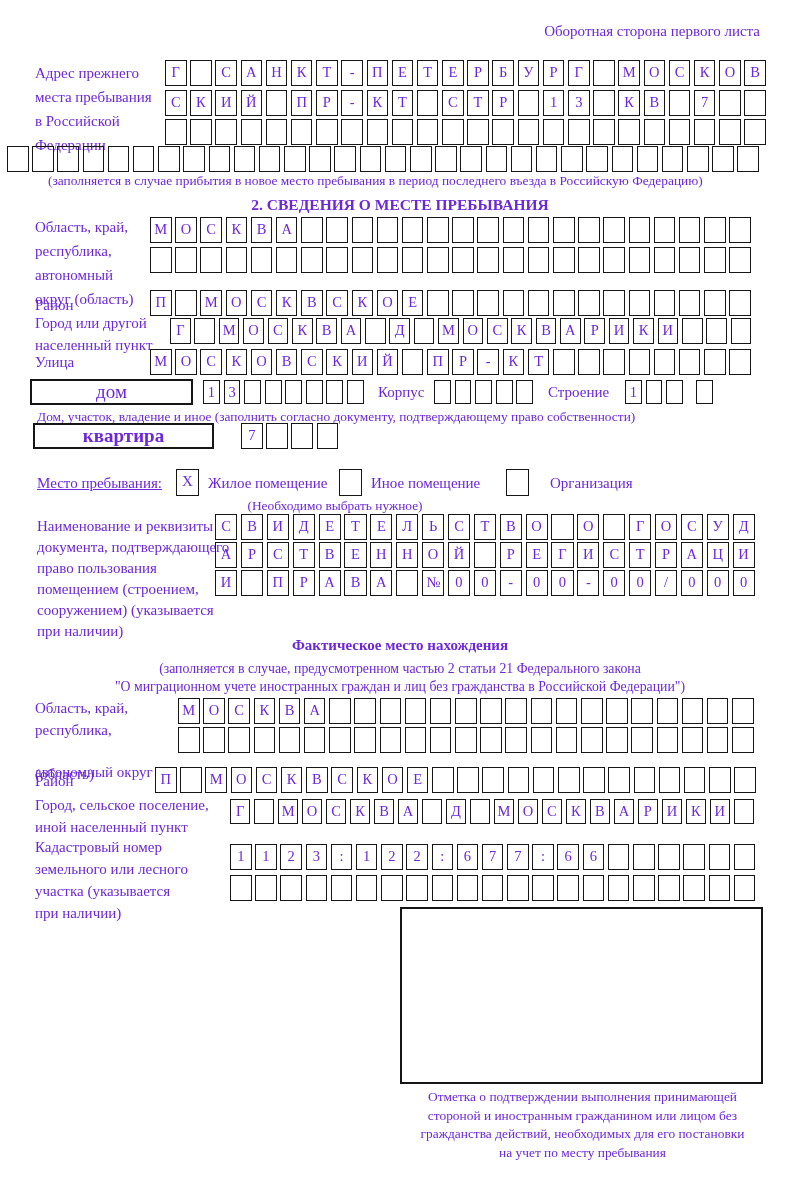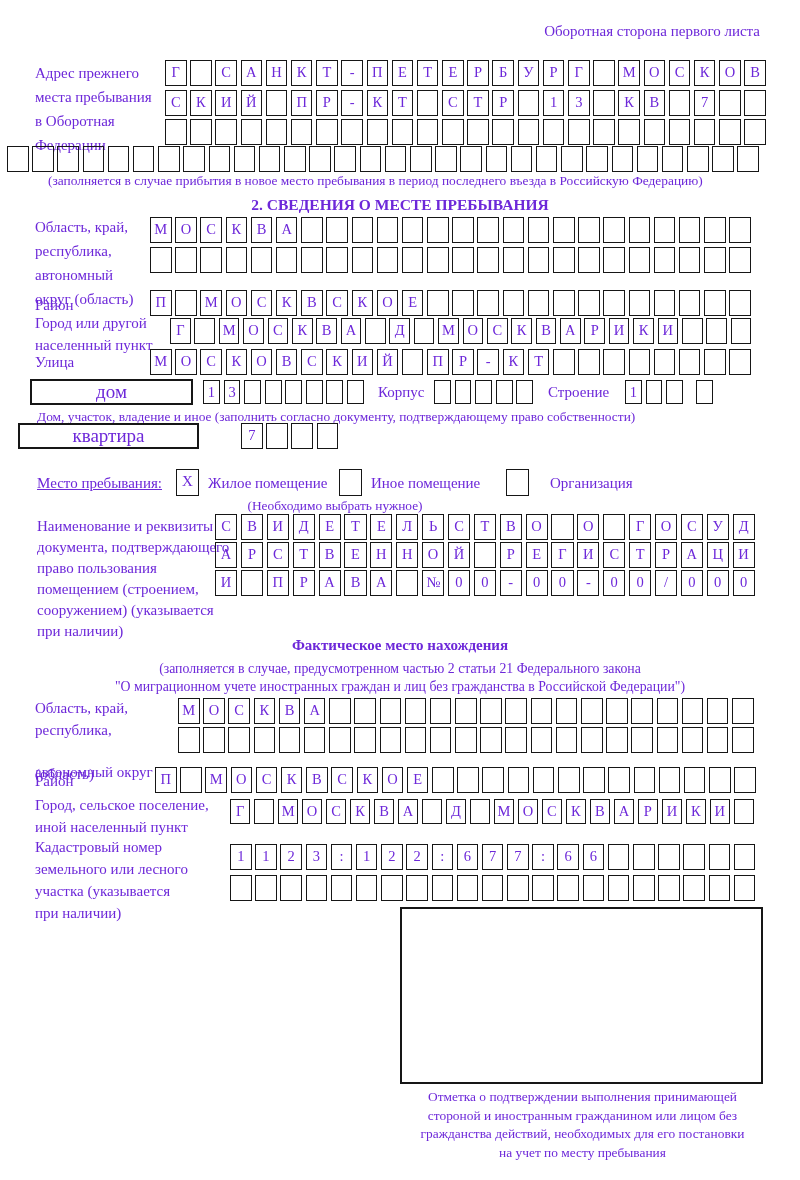--- a/index.html
+++ b/index.html
@@ -24,21 +24,21 @@
 </style>
 </head>
 <body>
 
 <div id="page">
 
   <div class="lbl" style="top:22px;right:40px;">Оборотная сторона первого листа</div>
 
   <div class="lbl" style="top:64px;left:35px;">Адрес прежнего</div>
   <div class="lbl" style="top:88px;left:35px;">места пребывания</div>
-  <div class="lbl" style="top:112px;left:35px;">в Оборотная</div>
+  <div class="lbl" style="top:112px;left:35px;">в Российской</div>
   <div class="lbl" style="top:136px;left:35px;">Федерации</div>
 
   <div class="grid" style="top:60px;left:165px;">
       <span class="cell">Г</span>
       <span class="cell"></span>
       <span class="cell">С</span>
       <span class="cell">А</span>
       <span class="cell">Н</span>
       <span class="cell">К</span>
       <span class="cell">Т</span>
@@ -315,21 +315,21 @@
       <span class="cell">1</span>
       <span class="cell"></span>
       <span class="cell"></span>
     </div>
   <div class="grid small" style="top:380px;left:696px;">
       <span class="cell"></span>
     </div>
 
   <div class="note" style="top:409px;left:37px;">Дом, участок, владение и иное (заполнить согласно документу, подтверждающему право собственности)</div>
 
-  <div class="namebox" style="top:423px;left:18px;width:181px;line-height:21px;">квартира</div>
+  <div class="namebox" style="top:423px;left:33px;width:181px;line-height:21px;font-weight:bold;">квартира</div>
   <div class="grid" style="top:423px;left:241px;">
       <span class="cell">7</span>
       <span class="cell"></span>
       <span class="cell"></span>
       <span class="cell"></span>
     </div>
 
 
   <div class="lbl" style="top:474px;left:37px;text-decoration:underline;">Место пребывания:</div>
   <div class="chk" style="top:469px;left:176px;">

